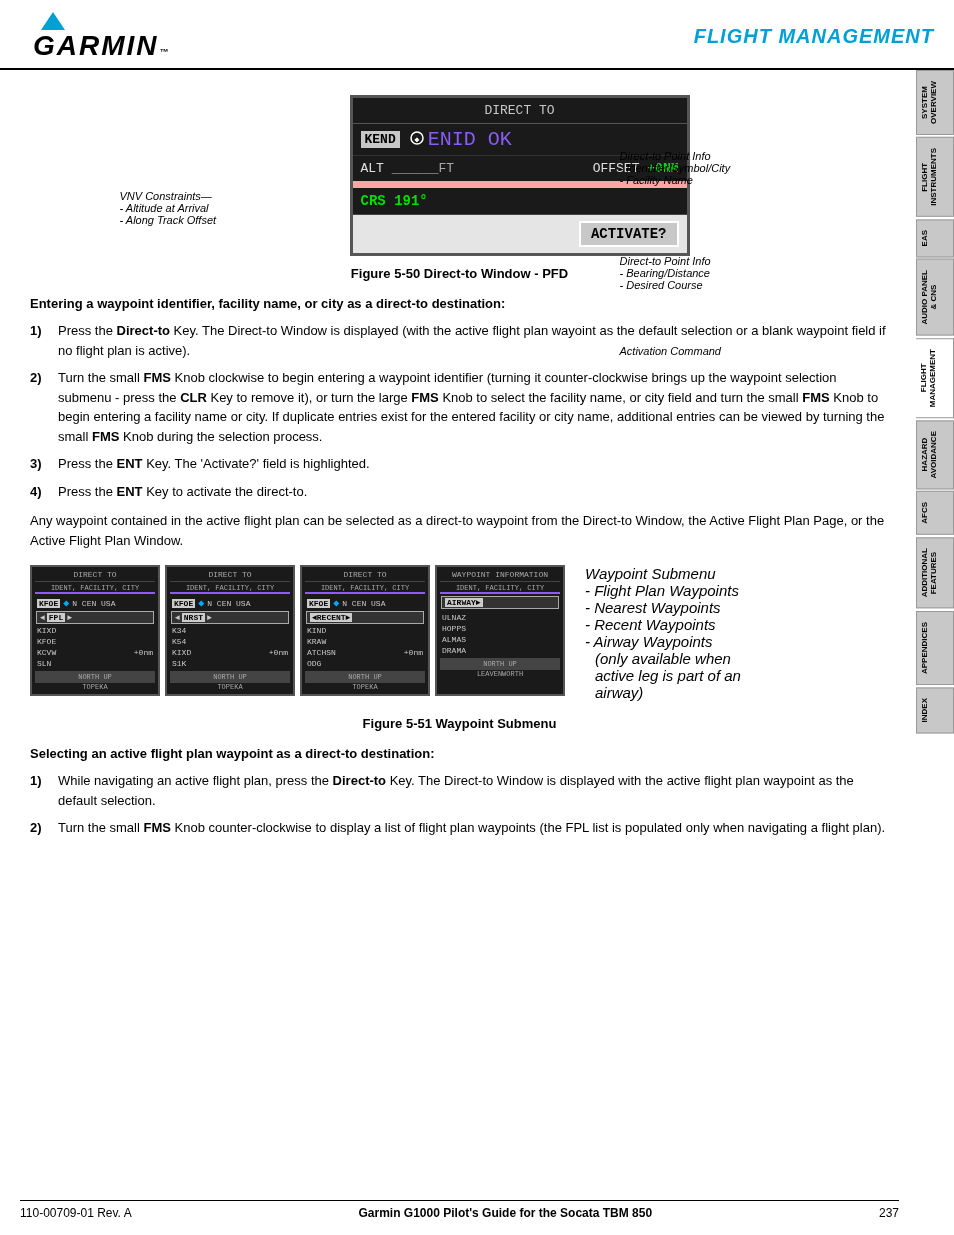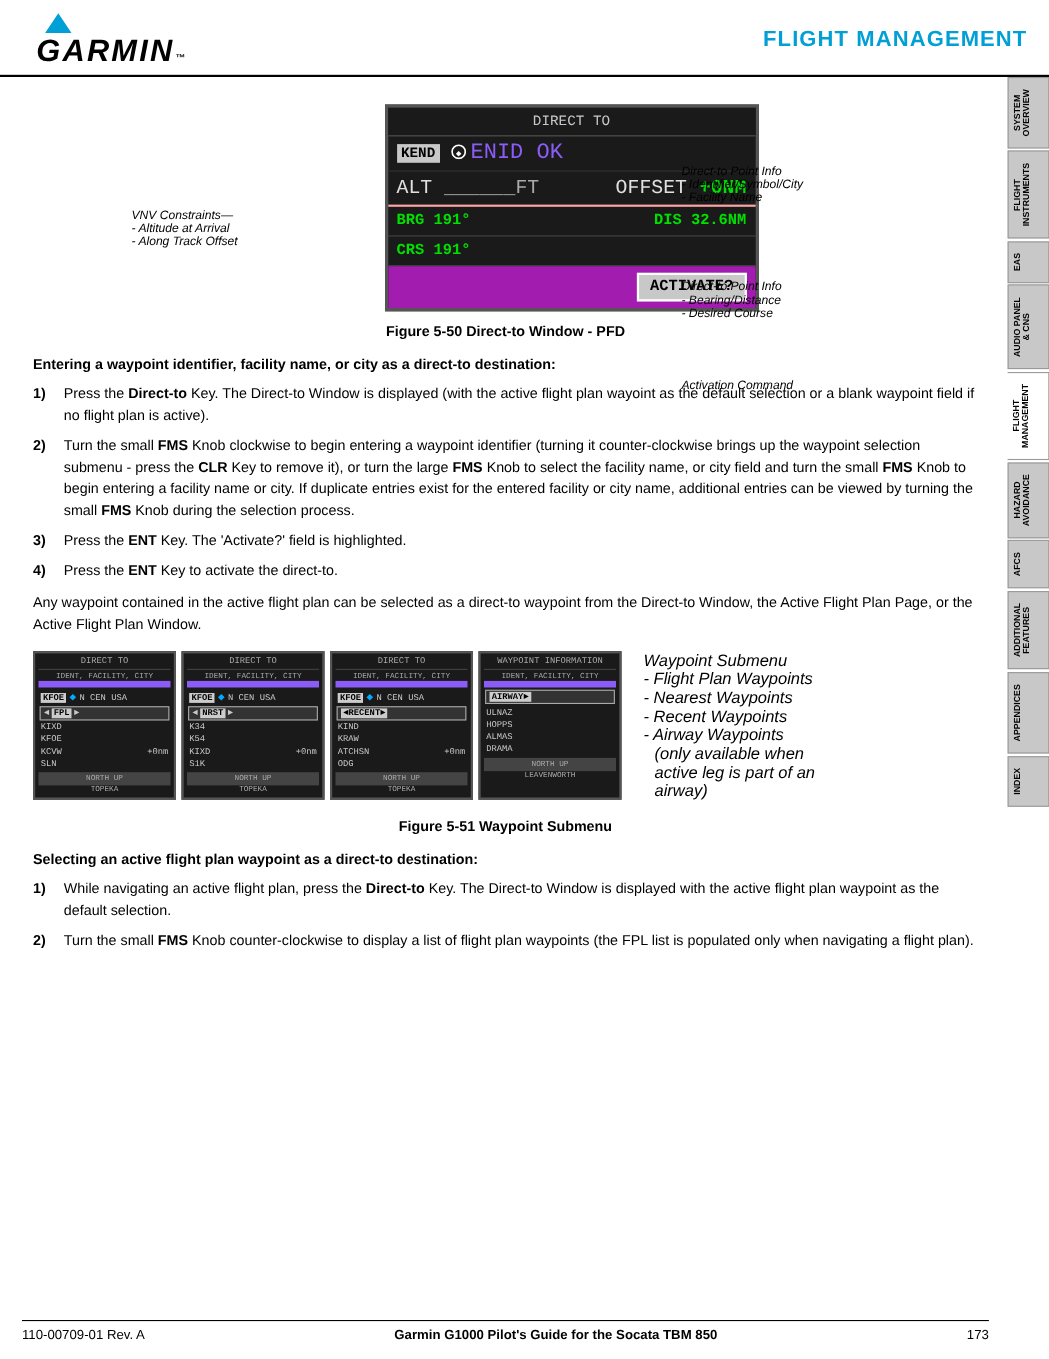--- a/index.html
+++ b/index.html
@@ -41,20 +41,21 @@
       font-style: italic;
       color: #000;
       letter-spacing: 2px;
       line-height: 1;
     }
     .page-title {
       font-size: 20px;
       font-weight: bold;
       color: #00a0d6;
       letter-spacing: 1px;
+      font-style: italic;
     }
 
     
     .right-sidebar {
       position: absolute;
       right: 0;
       top: 70px;
       width: 38px;
       display: flex;
       flex-direction: column;
@@ -123,22 +124,22 @@
     .facility-name {
       color: #e0e0e0;
       font-size: 14px;
       padding: 4px 8px;
       border-bottom: 1px solid #333;
     }
     .alt-row {
       display: flex;
       justify-content: space-between;
       padding: 5px 8px;
-      border-bottom: 2px solid #fca5a5;
-      font-size: 18px;
+      border-bottom: 7px solid #fca5a5;
+      font-size: 13px;
     }
     .brg-row {
       display: flex;
       justify-content: space-between;
       padding: 5px 8px;
       border-bottom: 1px solid #444;
       font-size: 14px;
       font-weight: bold;
       color: #00e000;
     }
@@ -146,21 +147,21 @@
       padding: 5px 8px;
       font-size: 14px;
       font-weight: bold;
       color: #00e000;
       border-bottom: 1px solid #444;
     }
     .activate-row {
       display: flex;
       justify-content: flex-end;
       padding: 6px 8px;
-      background: #a21caf;
+      background: #e5e5e5;
     }
     .activate-btn {
       background: #c8c8c8;
       color: #000;
       font-size: 14px;
       font-weight: bold;
       padding: 3px 10px;
       border: 2px solid #fff;
     }
 
@@ -221,21 +222,21 @@
       font-size: 8px;
       color: #aaa;
       border-bottom: 1px solid #444;
       padding-bottom: 2px;
       margin-bottom: 2px;
     }
     .mini-header {
       font-size: 7px;
       color: #aaa;
       text-align: center;
-      border-bottom: 6px solid #8b5cf6;
+      border-bottom: 2px solid #8b5cf6;
       margin-bottom: 2px;
     }
     .mini-row {
       display: flex;
       align-items: center;
       padding: 1px 2px;
       gap: 3px;
       font-size: 8px;
     }
     .mini-highlight {
@@ -339,24 +340,20 @@
           </span>
           <span class="waypoint-name">ENID OK</span>
         </div>
 
 
         <div class="alt-row">
           <span><span>ALT</span> <span style="color:#aaa;">______FT</span></span>
           <span><span>OFFSET</span> <span style="color:#00e000; font-weight:bold;">+0NM</span></span>
         </div>
 
-        <div class="brg-row">
-          <span><span>BRG</span> <span>191°</span></span>
-          <span><span>DIS</span> <span>32.6NM</span></span>
-        </div>
 
         <div class="crs-row">
           <span>CRS</span> <span>191°</span>
         </div>
 
         <div class="activate-row">
           <span class="activate-btn">ACTIVATE?</span>
         </div>
       </div>
 
@@ -522,14 +519,14 @@
       <span class="list-num">2)</span>
       <span>Turn the small <strong>FMS</strong> Knob counter-clockwise to display a list of flight plan waypoints (the FPL list is populated only when navigating a flight plan).</span>
     </li>
   </ol>
 
 </div>
 
 <div class="footer">
   <span>110-00709-01  Rev. A</span>
   <span class="footer-center">Garmin G1000 Pilot's Guide for the Socata TBM 850</span>
-  <span>173</span>
+  <span>237</span>
 </div>
 
 </body></html>

